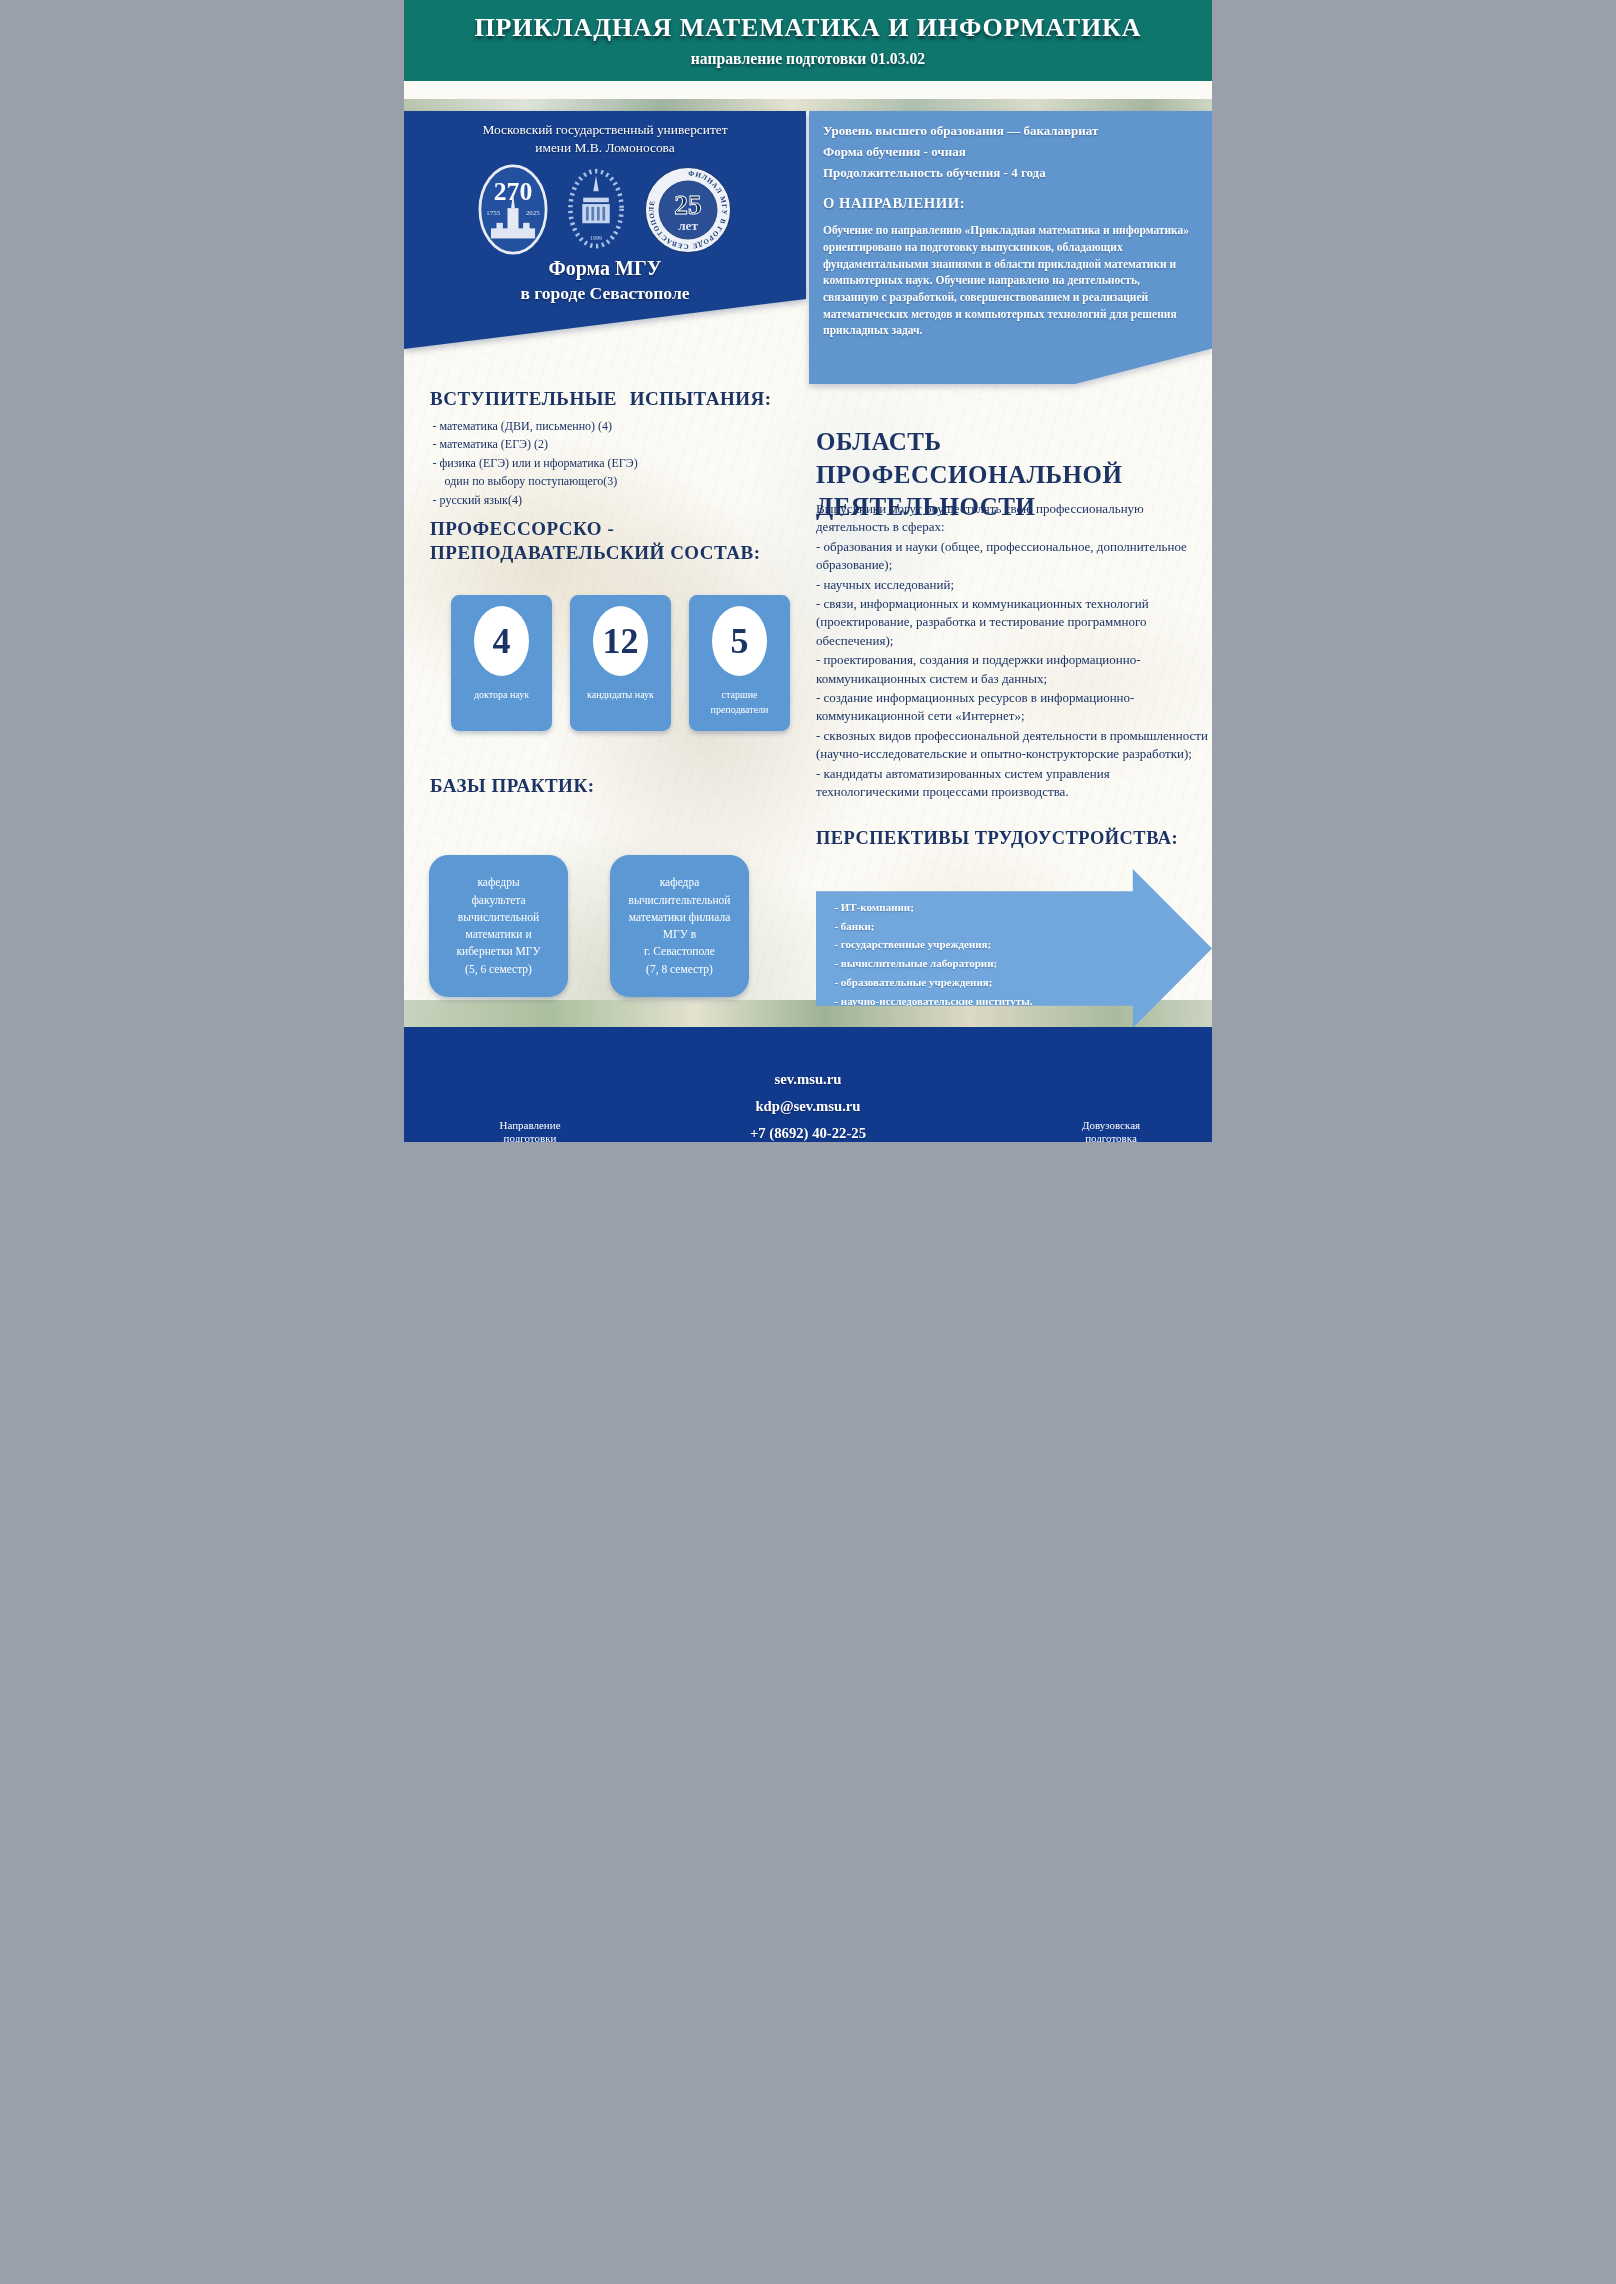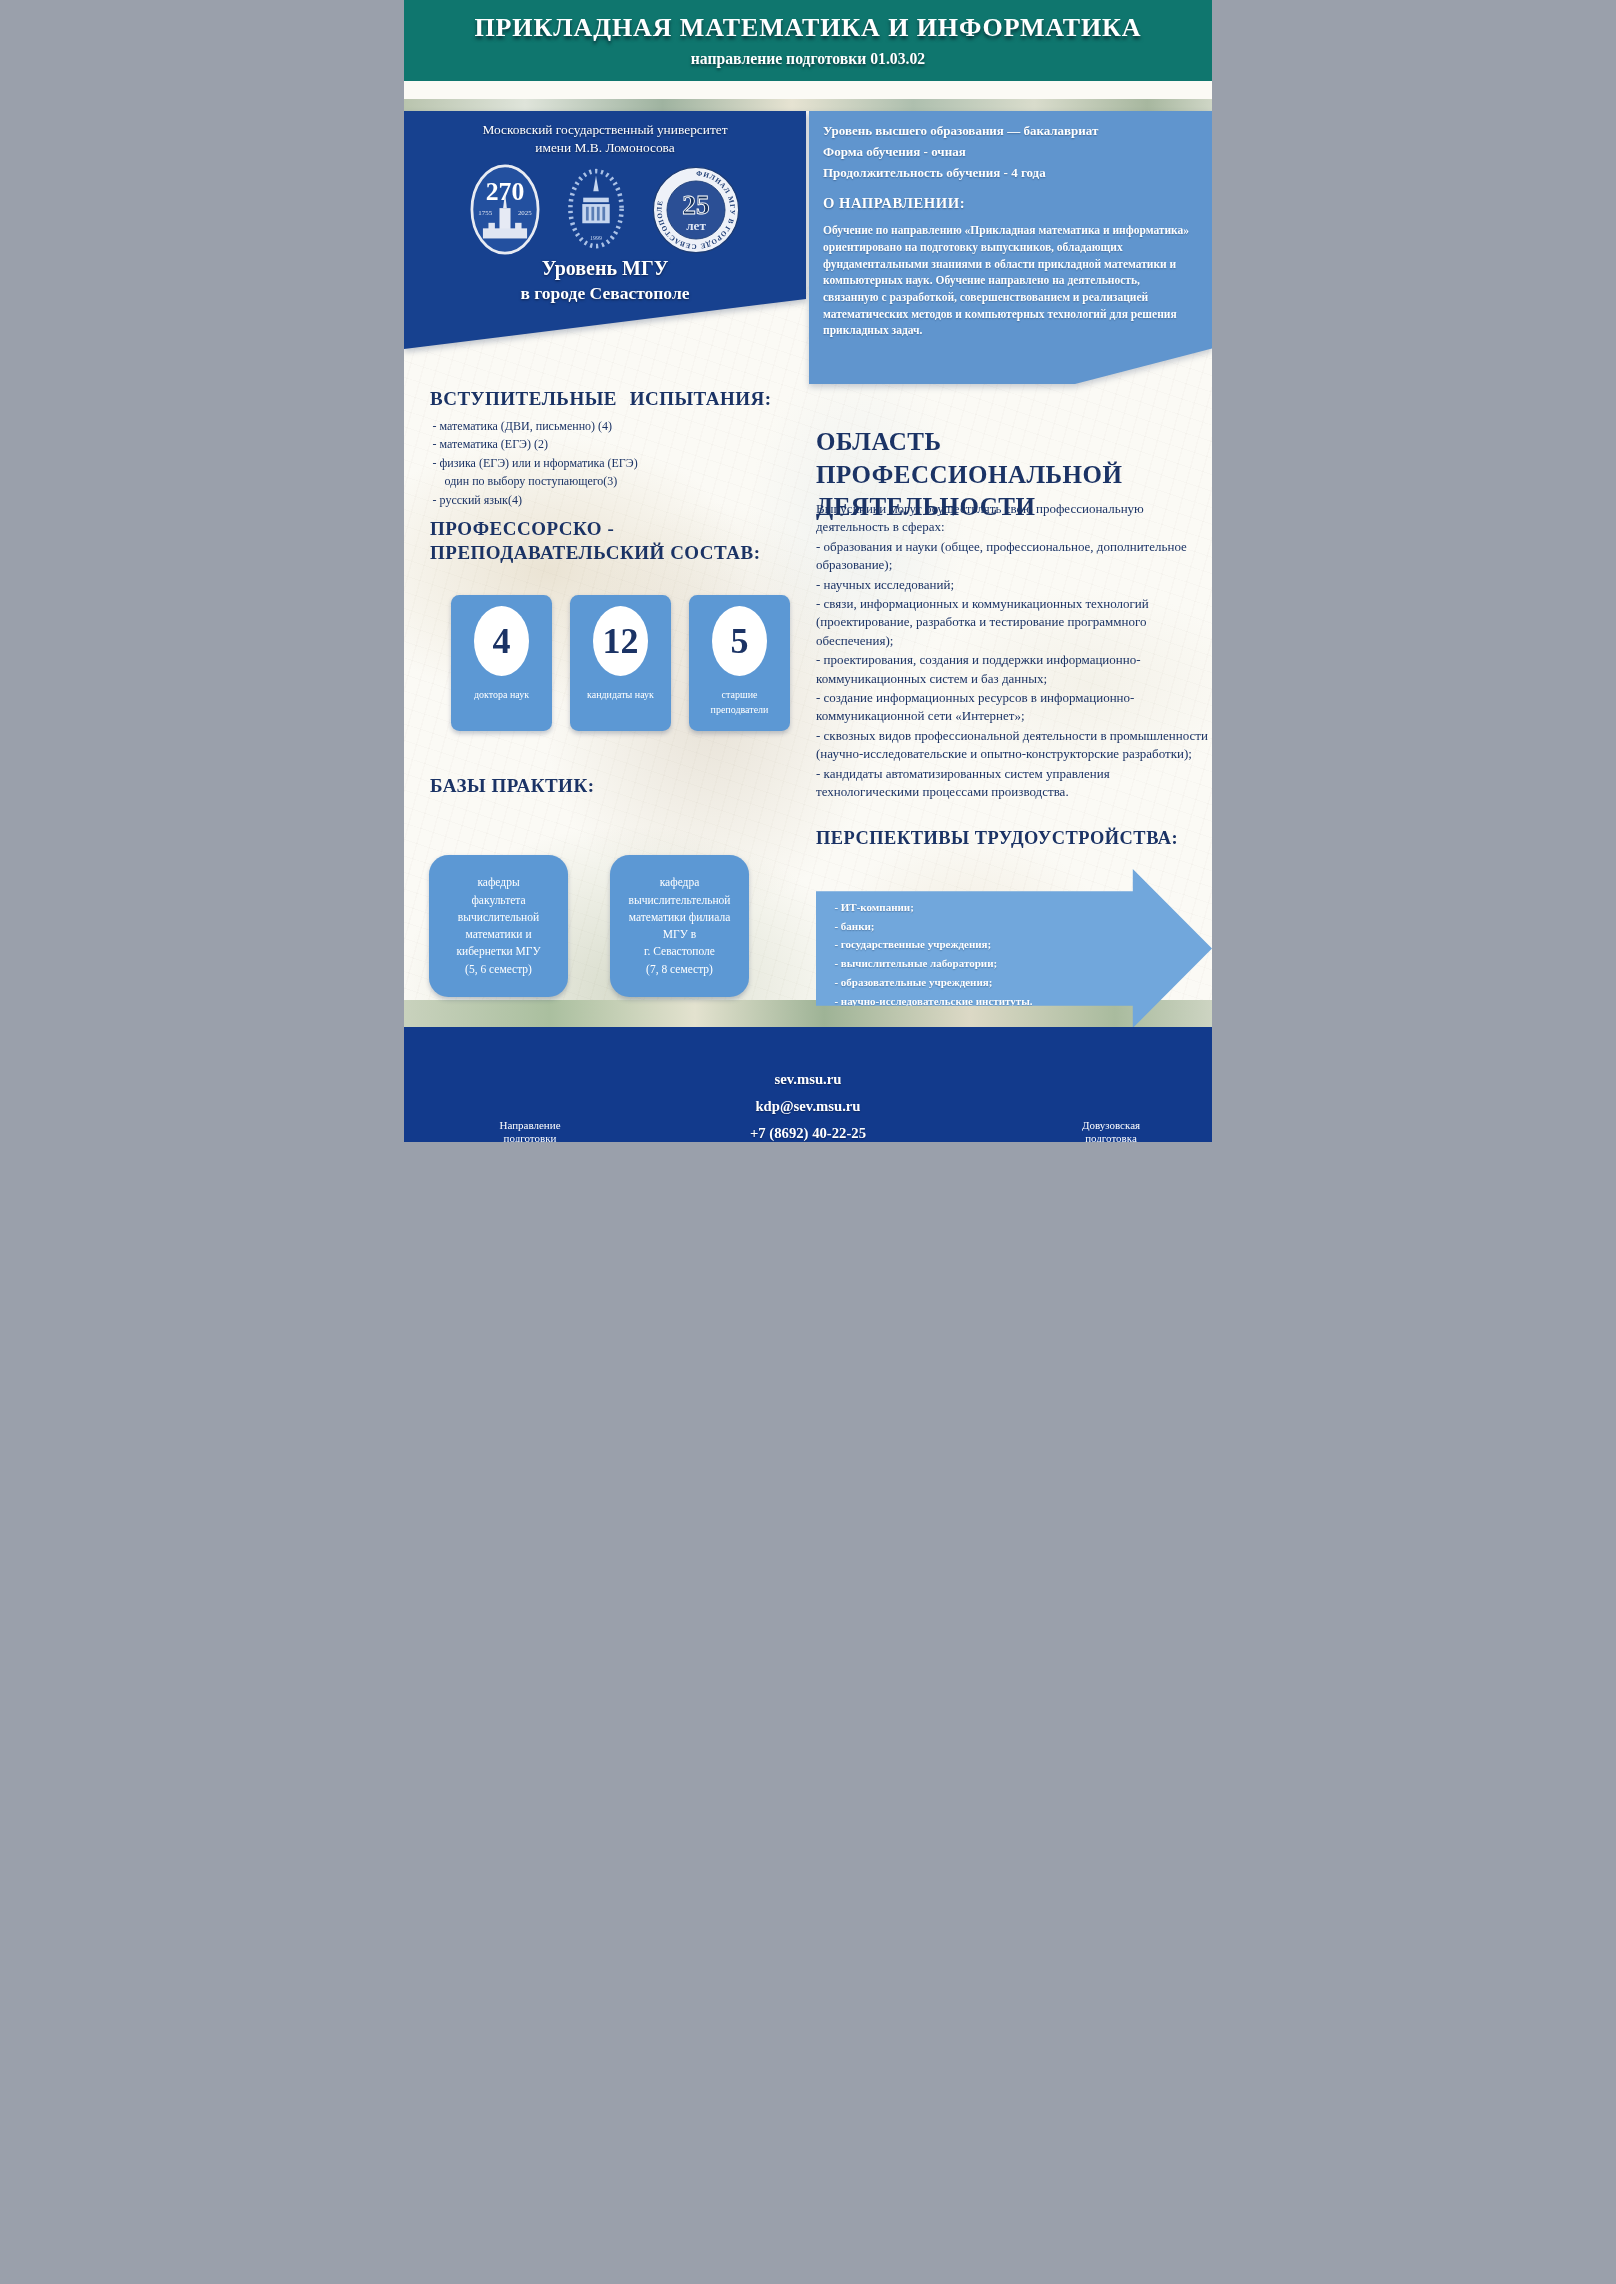--- a/index.html
+++ b/index.html
@@ -22,21 +22,21 @@
   .band .title{color:#fff;font-weight:bold;font-size:26px;letter-spacing:0.9px;text-shadow:0 2.8px 3.7px rgba(0,0,20,.55);}
   .band .subtitle{color:#fff;font-weight:bold;font-size:15.7px;margin-top:6.4px;text-shadow:0 1.8px 2.8px rgba(0,0,20,.5);}
 
   .photo-strip{position:absolute;left:0;top:99px;width:100%;height:12px;z-index:1;background:
     linear-gradient(90deg,#b9c4ae,#dfe4da 15%,#9fb3a0 32%,#e6e3d2 48%,#aebfae 63%,#d9dccc 78%,#a7b79f 92%,#cfd6c6);filter:blur(0.5px);}
 
   .uni-wrap{position:absolute;left:0;top:111px;z-index:2;filter:drop-shadow(0 3.2px 3.2px rgba(40,60,100,.30));}
   .uni-panel{width:402px;height:238px;background:#17418f;clip-path:polygon(0 0,100% 0,100% 79%,0 100%);
              display:flex;flex-direction:column;align-items:center;color:#fff;}
   .uni-name{margin-top:10px;text-align:center;font-size:13.4px;line-height:1.35;text-shadow:0 1.4px 1.8px rgba(0,0,20,.5);}
-  .logos{display:flex;align-items:center;gap:24px;margin-top:6.4px;height:92px;}
+  .logos{display:flex;align-items:center;gap:16px;margin-top:6.4px;height:92px;}
   .branch1{font-size:20px;font-weight:bold;margin-top:1.8px;text-shadow:0 1.4px 2.3px rgba(0,0,20,.55);}
   .branch2{font-size:17.5px;font-weight:bold;margin-top:2.8px;text-shadow:0 1.4px 2.3px rgba(0,0,20,.55);}
 
   .info-wrap{position:absolute;left:405px;top:111px;z-index:2;filter:drop-shadow(0 3.2px 3.2px rgba(40,60,100,.25));}
   .info-panel{width:403px;height:273px;background:#6095ce;clip-path:polygon(0 0,100% 0,100% 87%,66% 100%,0 100%);
               color:#fff;padding:10px 13px 0 14px;box-sizing:border-box;}
   .info-line{font-size:13px;font-weight:bold;line-height:1.6;text-shadow:0 0.9px 1.4px rgba(10,30,60,.35);}
   .about-head{font-size:14.7px;font-weight:bold;margin-top:12px;letter-spacing:0.5px;text-shadow:0 0.9px 1.4px rgba(10,30,60,.4);}
   .about-text{font-size:11.5px;font-weight:bold;line-height:1.45;margin-top:10px;width:374px;text-shadow:0 0.9px 1.4px rgba(10,30,60,.3);}
 
@@ -134,21 +134,21 @@
           <defs>
               <path id="ringpath" d="M100,22 a78,78 0 1,1 -0.01,0" fill="none"></path>
             </defs>
           <text font-size="16" font-weight="bold" fill="#1d3c74" letter-spacing="2" font-family="Liberation Serif, serif">
             <textPath href="#ringpath">ФИЛИАЛ МГУ В ГОРОДЕ СЕВАСТОПОЛЕ</textPath>
           </text>
           <text x="100" y="108" text-anchor="middle" font-size="62" font-weight="bold" fill="#16325f" stroke="#ffffff" stroke-width="2" font-family="Liberation Serif, serif">25</text>
           <text x="100" y="146" text-anchor="middle" font-size="30" font-weight="bold" fill="#dfe6f4" font-family="Liberation Serif, serif">лет</text>
         </svg>
       </div>
-      <div class="branch1">Уровень МГУ</div>
+      <div class="branch1">Форма МГУ</div>
       <div class="branch2">в городе Севастополе</div>
     </section>
   </div>
 
   <div class="info-wrap">
     <section class="info-panel">
       <div class="info-line">Уровень высшего образования — бакалавриат</div>
       <div class="info-line">Форма обучения - очная</div>
       <div class="info-line">Продолжительность обучения - 4 года</div>
       <div class="about-head">О НАПРАВЛЕНИИ:</div>

